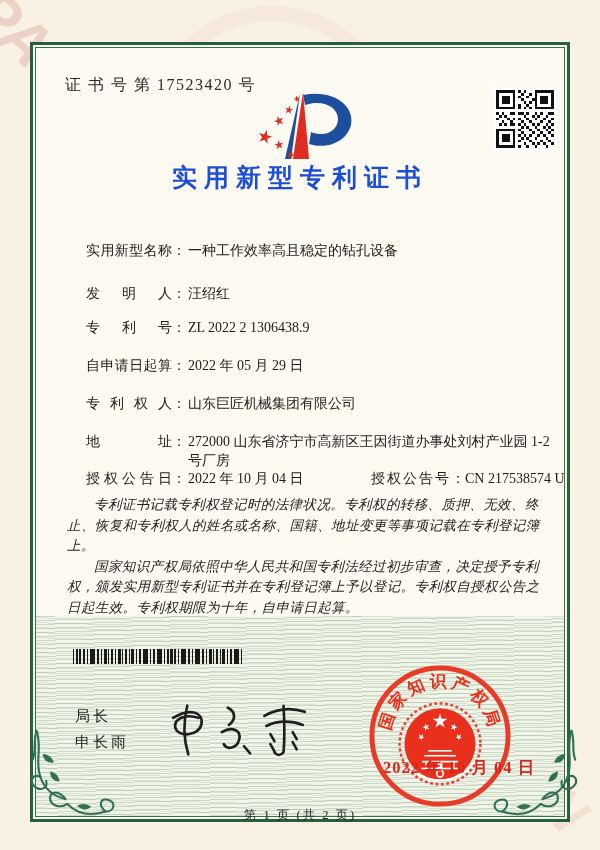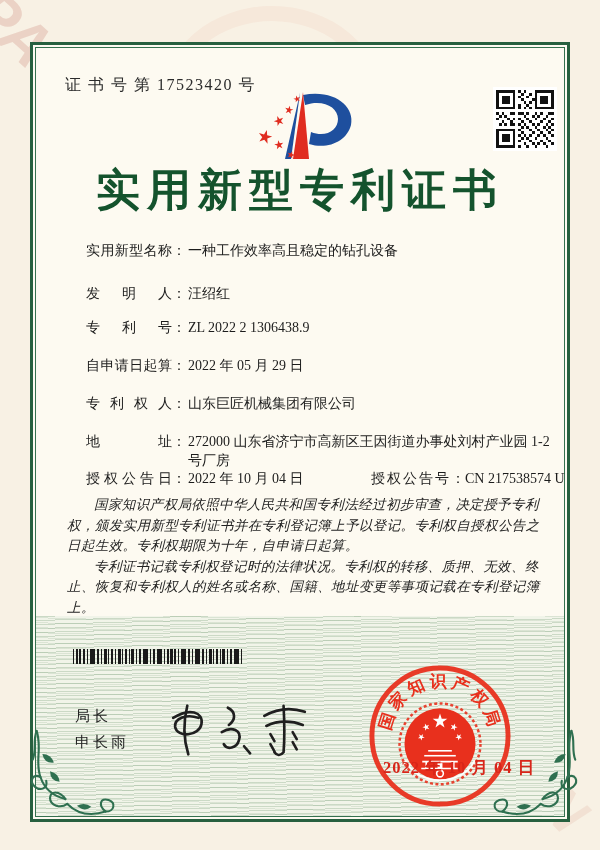--- a/index.html
+++ b/index.html
@@ -29,21 +29,21 @@
     background-color:#f1f4e9;
     background-image:
       repeating-linear-gradient(178.5deg, rgba(115,155,115,0.30) 0px, rgba(115,155,115,0.30) 1px, transparent 1px, transparent 4px),
       repeating-linear-gradient(181.5deg, rgba(115,155,115,0.18) 0px, rgba(115,155,115,0.18) 1px, transparent 1px, transparent 5px);
   }
   
   .cert-number{position:absolute;left:32px;top:30px;font-size:16px;letter-spacing:1.5px;color:#2b2b2b;z-index:3;}
   .logo{position:absolute;left:212px;top:42px;z-index:3;}
   .qr{position:absolute;left:460px;top:42px;width:58px;height:58px;background:#fff;padding:3px;z-index:3;}
   .title{position:absolute;left:0;top:116px;width:100%;text-align:center;
-    font-size:44px;font-weight:700;letter-spacing:7px;color:#14532d;z-index:3;}
+    font-size:25px;font-weight:700;letter-spacing:7px;color:#1d4ed8;z-index:3;}
   
   .row{position:absolute;left:36px;font-size:14px;line-height:19px;z-index:3;white-space:nowrap;}
   .field-label{display:inline-block;width:86px;text-align:justify;text-align-last:justify;vertical-align:top;margin-left:17px;}
   .field-colon{vertical-align:top;}
   .field-value{display:inline-block;width:378px;vertical-align:top;white-space:normal;margin-left:2px;}
   .grant-group{position:absolute;left:302px;top:0;text-align:center;}
   .grant-label{letter-spacing:2px;}
   
   .paras{position:absolute;left:34px;top:450px;width:476px;z-index:3;
     font-size:13.5px;line-height:20.5px;font-style:italic;letter-spacing:0.4px;color:#222;}
@@ -151,22 +151,22 @@
       <span class="field-label">地址</span><span class="field-colon">：</span><span class="field-value">272000 山东省济宁市高新区王因街道办事处刘村产业园 1-2 号厂房</span>
     </div>
     <div class="row" style="top:424px">
       <span class="field-label">授权公告日</span><span class="field-colon">：</span><span class="field-value" style="width:130px">2022 年 10 月 04 日</span>
       <span class="grant-group">
         <span class="grant-label">授权公告号</span><span>：</span><span>CN 217538574 U</span>
       </span>
     </div>
 
     <div class="paras">
+      <p>专利证书记载专利权登记时的法律状况。专利权的转移、质押、无效、终止、恢复和专利权人的姓名或名称、国籍、地址变更等事项记载在专利登记簿上。</p>
       <p>国家知识产权局依照中华人民共和国专利法经过初步审查，决定授予专利权，颁发实用新型专利证书并在专利登记簿上予以登记。专利权自授权公告之日起生效。专利权期限为十年，自申请日起算。</p>
-      <p>专利证书记载专利权登记时的法律状况。专利权的转移、质押、无效、终止、恢复和专利权人的姓名或名称、国籍、地址变更等事项记载在专利登记簿上。</p>
     </div>
 
     <div class="barcode"></div>
 
     <div class="director-title">局长</div>
     <div class="director-name">申长雨</div>
     <svg class="signature" width="152" height="62" viewBox="0 0 150 60" fill="none" stroke="#1f1f1f" stroke-width="2.6" stroke-linecap="round">
       <path d="M22,8 C18,24 18,40 23,56"></path>
       <path d="M8,20 C24,10 38,14 36,26 C34,38 12,40 10,29 C9,20 22,16 33,20"></path>
       <path d="M62,10 C70,14 70,22 63,27"></path>
@@ -199,20 +199,21 @@
         <path d="M57,101 H93"></path>
         <path d="M61,101 V108 M89,101 V108"></path>
         <path d="M56,108 H94"></path>
         <path d="M40,100 C46,112 58,119 75,120 C92,119 104,112 110,100"></path>
         <circle cx="75" cy="113" r="3.4"></circle>
       </g>
       <rect x="72.5" y="102.5" width="5" height="5.5" fill="#ffffff"></rect>
     </svg>
     <div class="seal-date">2022 年 10 月 04 日</div>
 
+    <div class="page-footer">第 1 页 (共 2 页)</div>
 
     <svg class="orn orn-left" width="96" height="96" viewBox="0 0 100 100">
       <g stroke="#2f7050" fill="none" stroke-width="2.2" stroke-linecap="round">
         <path d="M10,2 C16,20 8,34 14,50 C18,62 28,70 40,73"></path>
         <path d="M14,50 C6,46 2,54 8,60 C14,65 22,62 20,54"></path>
         <path d="M40,73 C34,64 24,64 24,72 C24,80 35,83 42,78"></path>
         <path d="M42,78 C52,88 66,91 82,86"></path>
         <path d="M82,86 C74,80 76,71 85,74 C93,77 91,86 82,86"></path>
         <path d="M10,2 C6,12 10,22 6,32"></path>
       </g>

